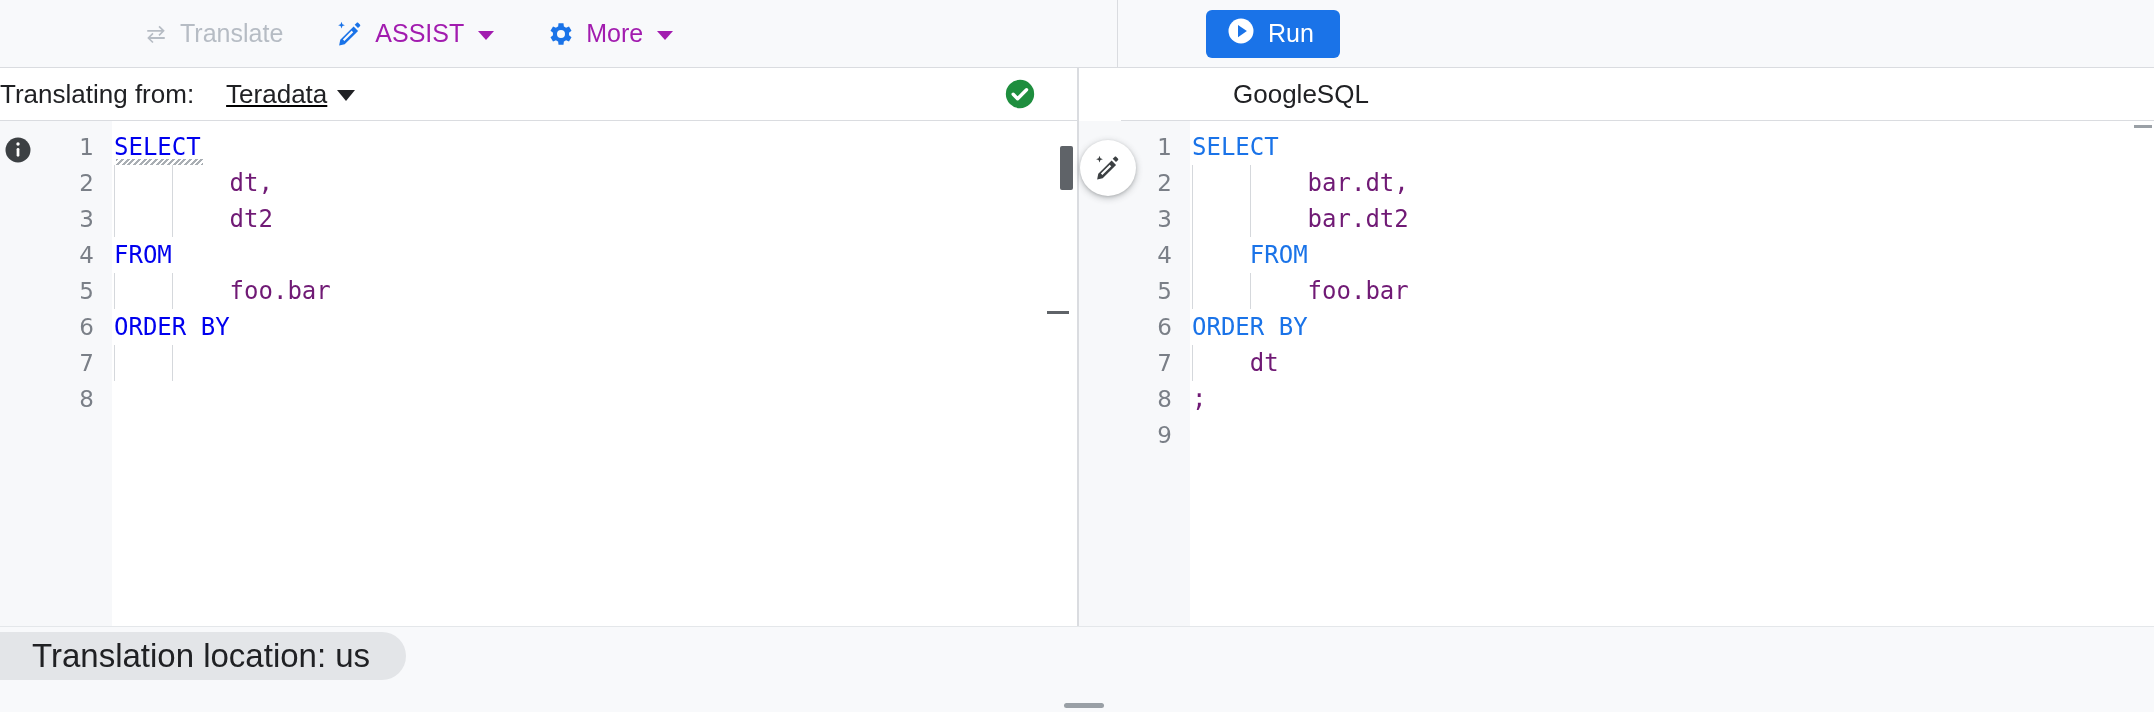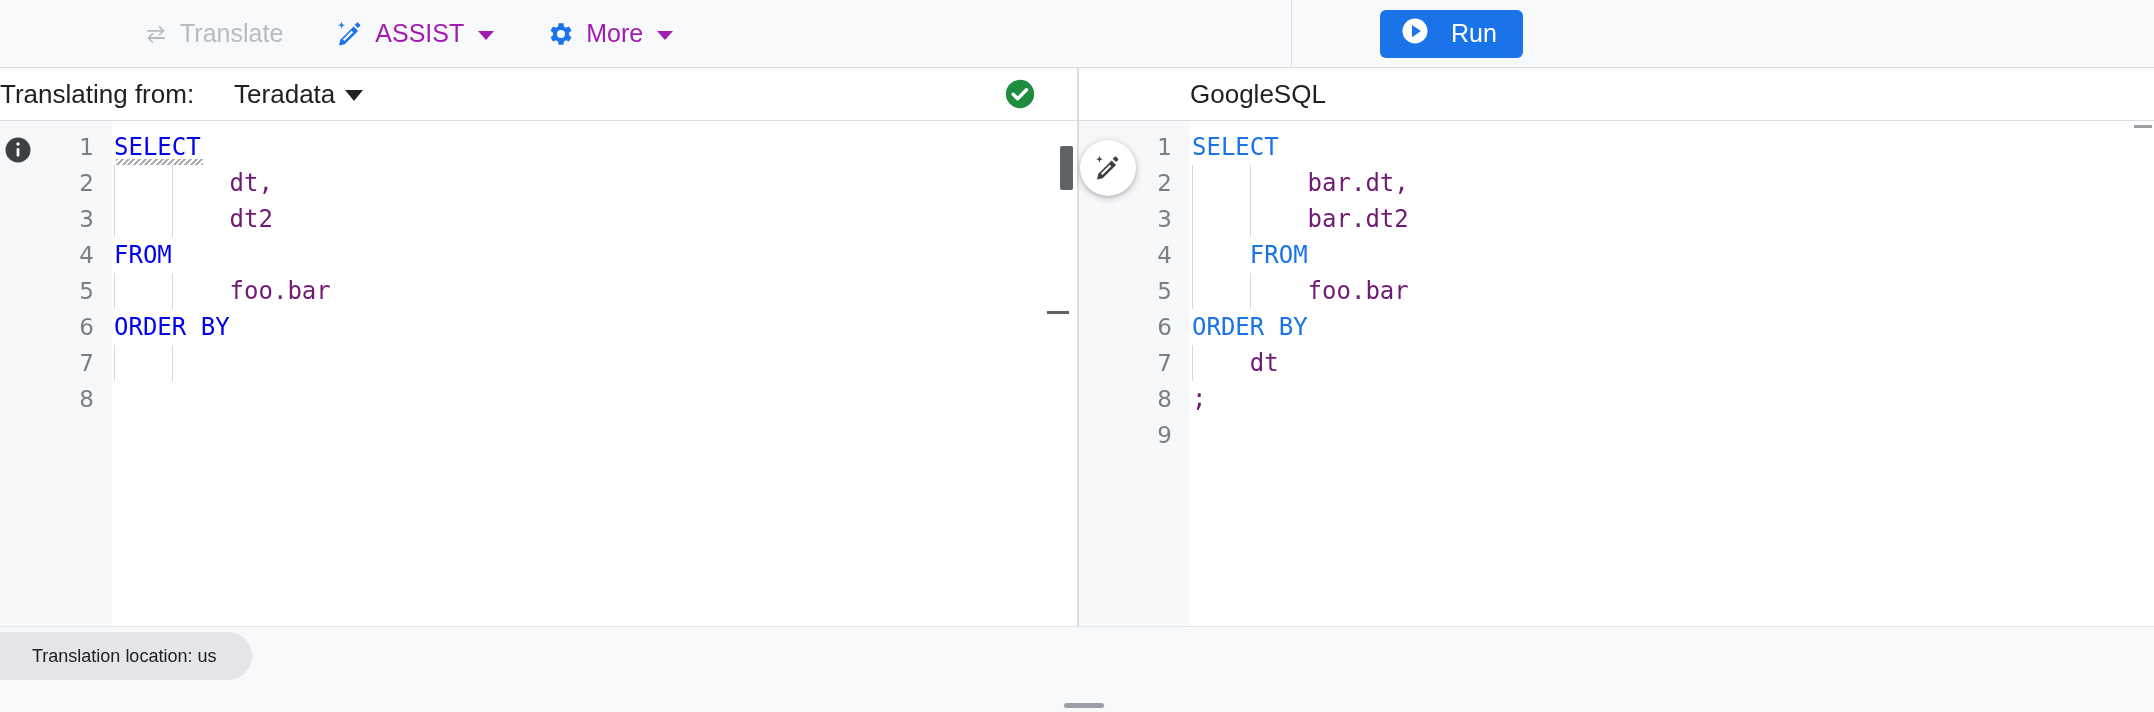--- a/index.html
+++ b/index.html
@@ -23,21 +23,21 @@
     position: absolute;
     top: 0; left: 0;
     width: 2154px;
     height: 68px;
     background: #f8f9fb;
     border-bottom: 1px solid #dadce0;
     display: flex;
     align-items: center;
   }
   .toolbar-left {
-    width: 1292px;
+    width: 1118px;
     height: 68px;
     display: flex;
     align-items: center;
     border-right: 1px solid #dadce0;
     padding-left: 140px;
     gap: 48px;
   }
   .toolbar-right {
     flex: 1;
     height: 68px;
@@ -78,21 +78,21 @@
     top: 10px;
     height: 48px;
     padding: 0 26px 0 20px;
     background: #1a73e8;
     color: #ffffff;
     border: none;
     border-radius: 6px;
     font-size: 25px;
     display: flex;
     align-items: center;
-    gap: 21px;
+    gap: 12px;
     cursor: pointer;
     font-family: "Liberation Sans", sans-serif;
   }
 
   
   .panes {
     position: absolute;
     top: 68px; left: 0;
     width: 2154px;
     height: 558px;
@@ -104,30 +104,30 @@
 
   .pane-header {
     height: 53px;
     border-bottom: 1px solid #dadce0;
     display: flex;
     align-items: center;
     position: relative;
     background: #ffffff;
   }
   .pane-header-pad { }
-  .pane-header-pad-r { padding-left: 112px; }
+  .pane-header-pad-r { padding-left: 112px; margin-left: 43px; }
 
   .hdr-label {
     font-size: 26px;
     color: #202124;
     white-space: nowrap;
   }
   .hdr-select {
     display: flex; align-items: center; gap: 10px;
-    margin-left: 40px; cursor: pointer;
+    margin-left: 32px; cursor: pointer; text-decoration: underline;
   }
   .hdr-select .val { font-size: 26px; color: #202124; }
   .caret-dark {
     width: 0; height: 0;
     border-left: 9px solid transparent;
     border-right: 9px solid transparent;
     border-top: 11px solid #202124;
     margin-top: 3px;
   }
   .status-ok {
@@ -253,21 +253,21 @@
     border-top: 1px solid #e4e7ea;
   }
   .toast {
     position: absolute;
     left: 0; top: 5px;
     height: 48px;
     background: #e3e5e8;
     border-radius: 0 26px 26px 0;
     display: flex; align-items: center;
     padding: 0 36px 0 32px;
-    font-size: 18px;
+    font-size: 33px;
     color: #202124;
     white-space: nowrap;
   }
   .bottom-grip {
     position: absolute;
     left: 1064px; top: 76px;
     width: 40px; height: 5px;
     background: #9aa0a6;
     border-radius: 3px;
   }

